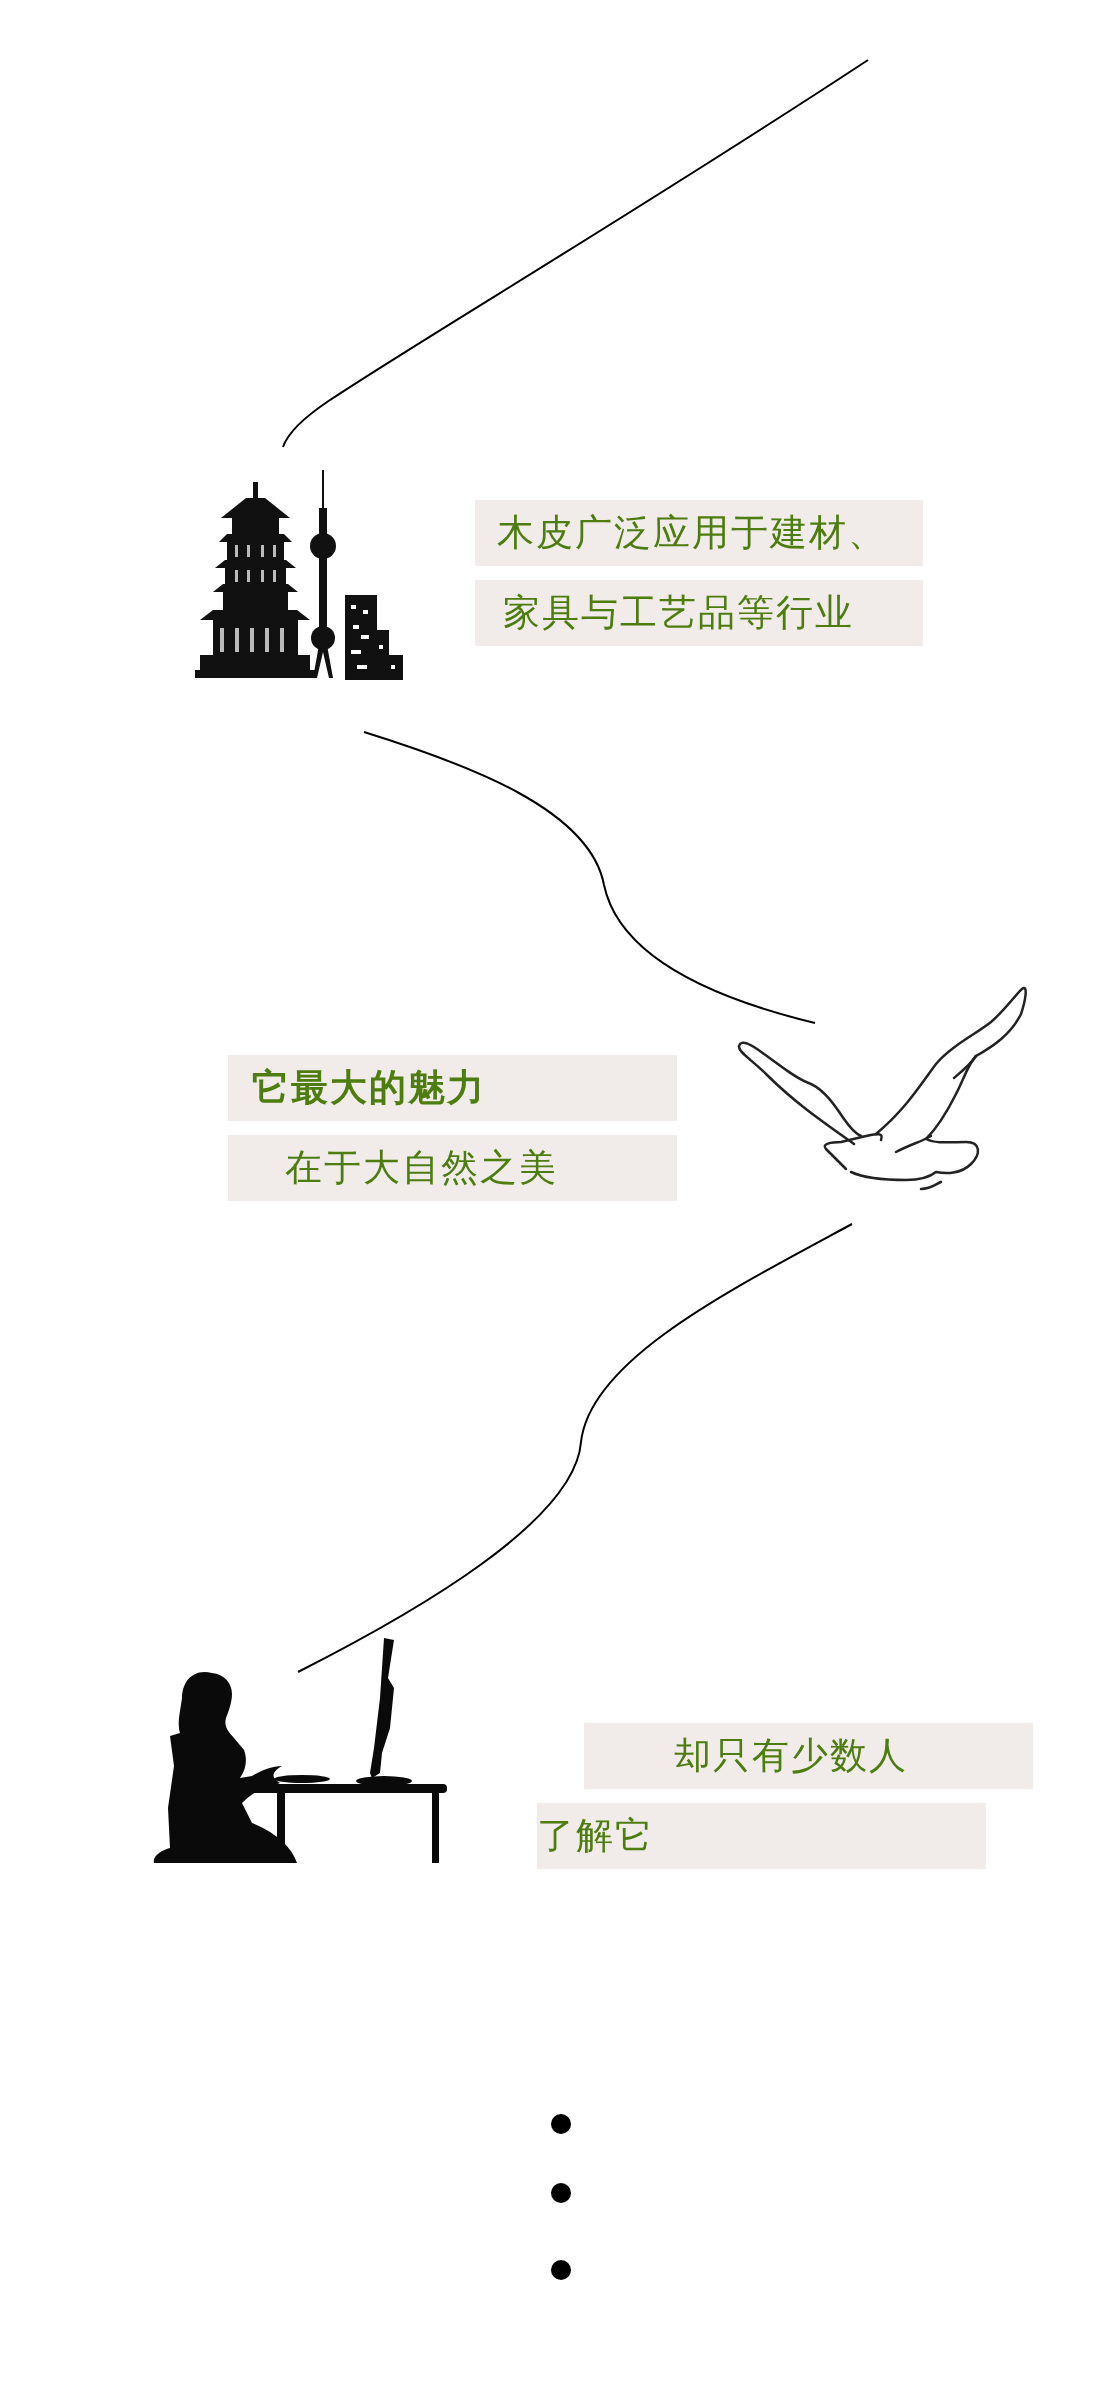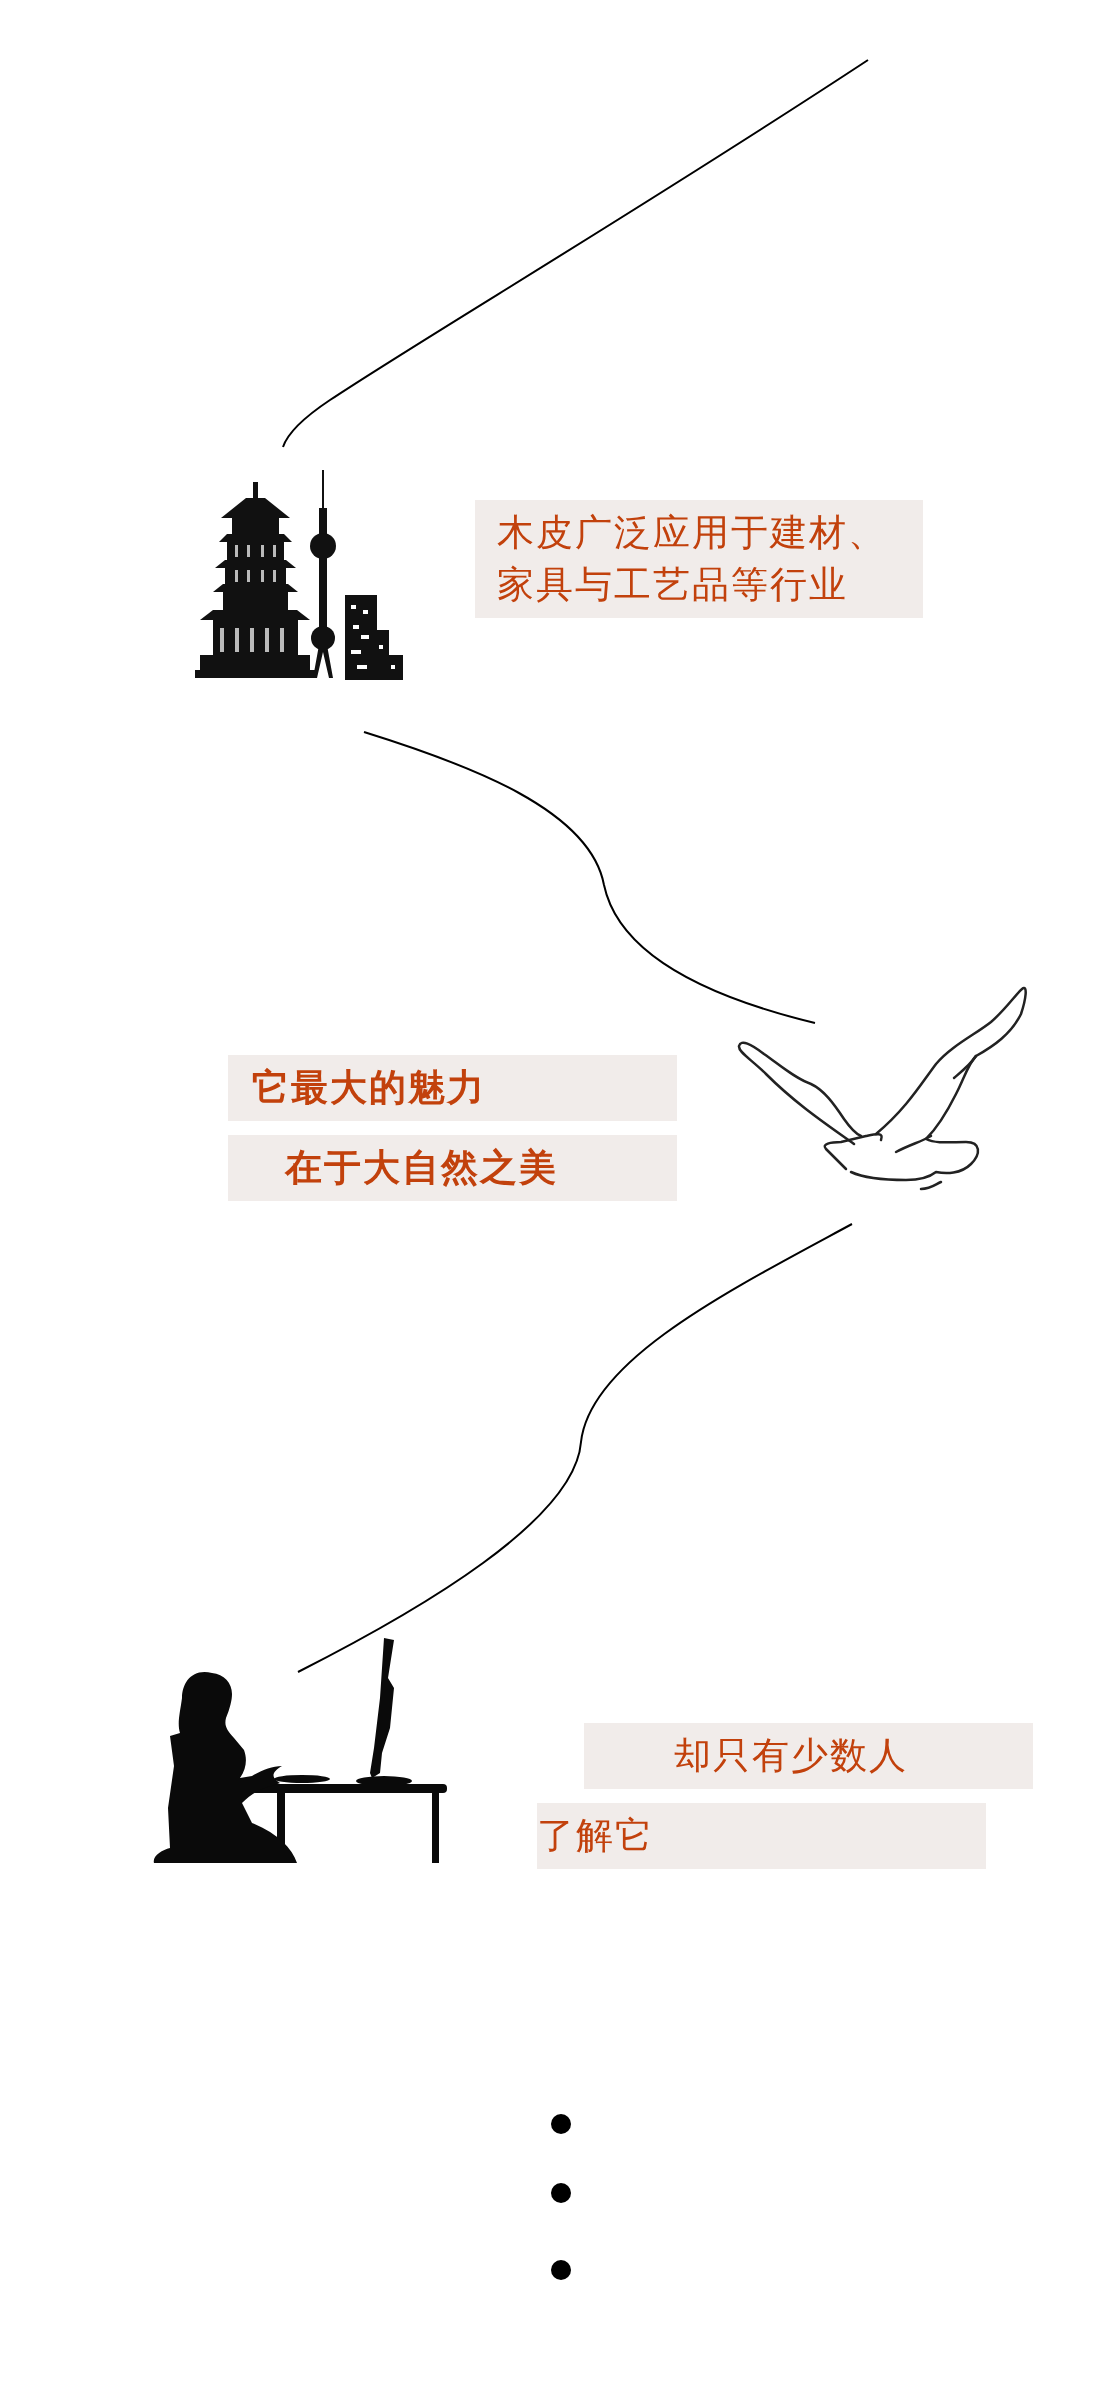--- a/index.html
+++ b/index.html
@@ -1,21 +1,21 @@
 <!DOCTYPE html>
 <html><head>
 <meta charset="utf-8">
 <style>
   html, body { margin: 0; padding: 0; background: #ffffff; }
   body { width: 1097px; height: 2403px; position: relative; overflow: hidden; font-family: "DejaVu Sans", "Liberation Sans", sans-serif; }
   .canvas { position: absolute; left: 0; top: 0; width: 1097px; height: 2403px; }
   .band {
     position: absolute; background: #f1ecea; height: 66px;
     box-sizing: border-box; display: flex; align-items: center;
-    font-size: 37px; color: #c2410c; letter-spacing: 2px; white-space: nowrap;
+    font-size: 37px; color: #4d7c0f; letter-spacing: 2px; white-space: nowrap;
   }
   .dot { position: absolute; width: 20px; height: 20px; border-radius: 50%; background: #000; }
   svg.art { position: absolute; overflow: visible; }
 </style>
 </head>
 <body>
 
 <div class="canvas">
 
   <svg class="art" width="1097" height="2403" style="left:0;top:0;">
@@ -71,36 +71,36 @@
       <rect x="168" y="155" width="6" height="4"></rect>
         <rect x="176" y="165" width="8" height="4"></rect>
       <rect x="166" y="180" width="10" height="4"></rect>
         <rect x="172" y="195" width="10" height="4"></rect>
       <rect x="194" y="175" width="4" height="4"></rect>
         <rect x="206" y="195" width="4" height="4"></rect>
     </g>
   </svg>
 
   <div class="band" style="left:475px;top:500px;width:448px;padding-left:22px;">木皮广泛应用于建材、</div>
-  <div class="band" style="left:475px;top:552px;width:448px;padding-left:22px;">家具与工艺品等行业</div>
+  <div class="band" style="left:475px;top:580px;width:448px;padding-left:28px;">家具与工艺品等行业</div>
 
   <svg class="art" width="300" height="210" style="left:736px;top:984px;" viewBox="0 0 300 210">
     <g fill="none" stroke="#222" stroke-width="2.5" stroke-linecap="round" stroke-linejoin="round">
       <path d="M110,185 L90,165 C85,160 95,158 105,158 L130,152 C140,150 148,148 145,156"></path>
       <path d="M118,160 C90,140 60,120 30,90 C15,75 2,68 3,62 C5,55 15,60 28,70 C45,82 60,95 75,100 C88,106 98,120 108,135 C115,145 120,150 125,152"></path>
       <path d="M140,150 C170,125 185,100 200,80 C215,62 240,50 255,38 C270,25 280,10 286,5 C292,0 290,15 285,30 C275,50 258,62 240,72"></path>
       <path d="M240,72 C232,80 228,95 220,110 C210,130 200,145 190,155 C200,160 215,158 230,158 C245,158 245,170 235,180 C225,190 210,190 200,188 C195,192 185,196 170,196 C150,196 130,195 115,188"></path>
       <path d="M160,168 C175,160 185,158 195,152"></path>
       <path d="M240,72 C235,80 225,88 218,94"></path>
       <path d="M205,198 C200,200 195,205 185,205"></path>
     </g>
   </svg>
 
   <div class="band" style="left:228px;top:1055px;width:449px;padding-left:24px;font-weight:bold;">它最大的魅力</div>
-  <div class="band" style="left:228px;top:1135px;width:449px;padding-left:57px;font-weight:bold;">在于大自然之美</div>
+  <div class="band" style="left:228px;top:1135px;width:449px;padding-left:57px;">在于大自然之美</div>
 
   <svg class="art" width="300" height="225" style="left:152px;top:1638px;" viewBox="0 0 300 225">
     <g fill="#0a0a0a">
 
       <polygon points="232,0 242,2 236,40 242,50 238,90 230,115 228,135 220,140 218,135 222,110 228,60"></polygon>
       <ellipse cx="232" cy="143" rx="28" ry="5"></ellipse>
 
       <rect x="95" y="146" width="200" height="9" rx="4"></rect>
       <rect x="125" y="155" width="8" height="70"></rect>
       <rect x="280" y="155" width="7" height="70"></rect>

